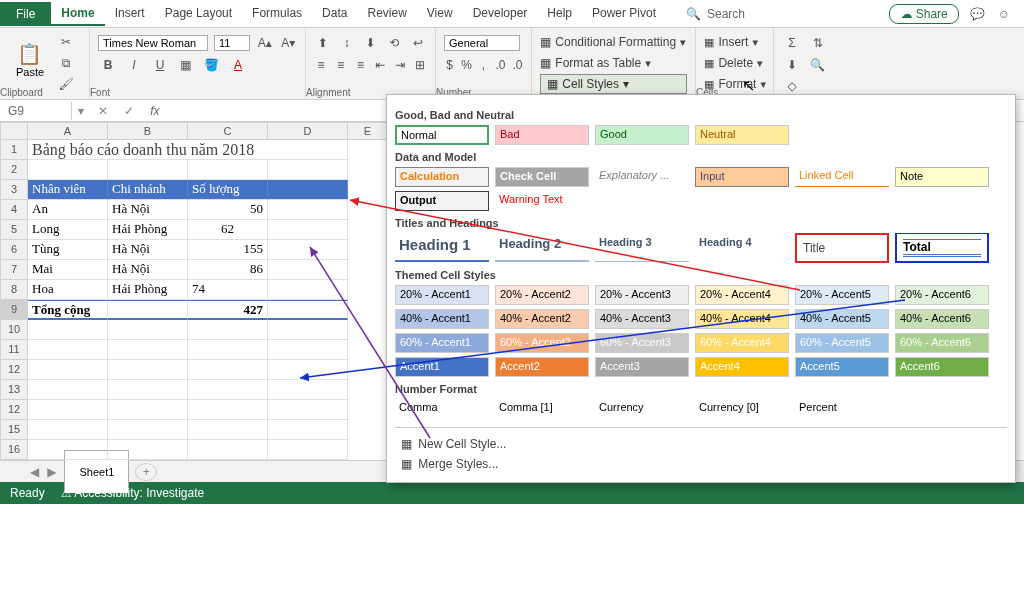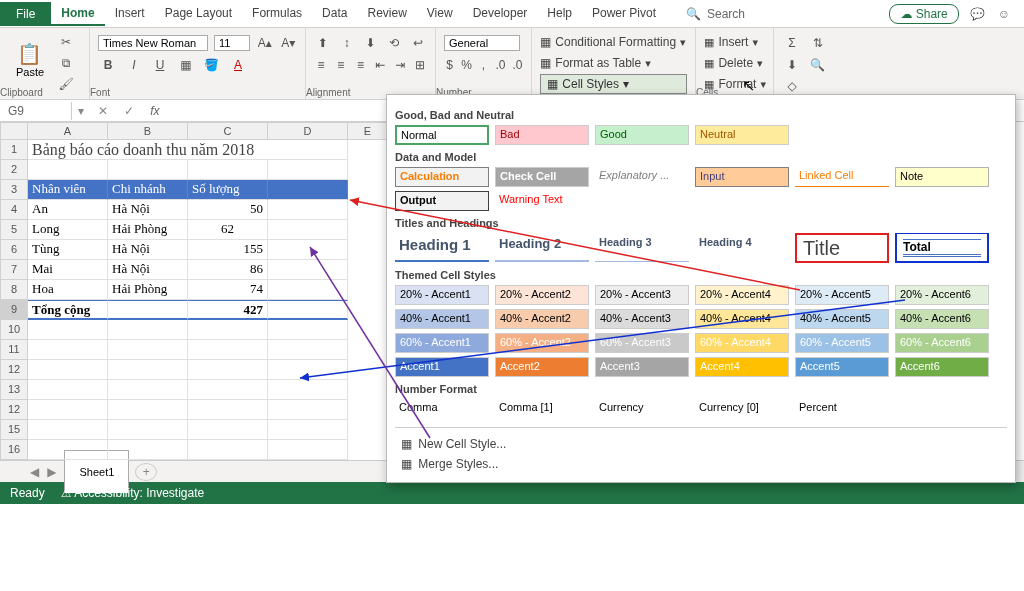--- a/index.html
+++ b/index.html
@@ -31,21 +31,21 @@
 .hdr-row .cell{background:#4472c4;color:#fff;border-right:1px solid #5a82d0}
 .total-row .cell{font-weight:bold;border-top:1px solid #4472c4;border-bottom:2px double #4472c4}
 .sheet-tabs{height:22px;background:#f3f2f1;display:flex;align-items:center;padding-left:30px;border-top:1px solid #ccc}
 .sheet-tab{background:#fff;border:1px solid #aaa;border-bottom:none;padding:15px 14px;font-size:11px}
 .plus-tab{width:22px;height:18px;border:1px solid #ccc;border-radius:50%;text-align:center;margin-left:6px;color:#888;line-height:16px}
 .statusbar{height:22px;background:#217346;color:#fff;display:flex;align-items:center;padding:0 10px;gap:16px;font-size:11px}
 .styles-panel{position:absolute;left:386px;top:94px;width:630px;background:#fff;border:1px solid #b8b8b8;box-shadow:2px 4px 10px rgba(0,0,0,0.3);z-index:100;padding:8px}
 .section-label{font-weight:bold;font-size:11px;color:#444;margin:6px 0 4px}
 .style-row{display:flex;gap:6px;flex-wrap:wrap;margin-bottom:4px}
 .style-cell{width:94px;height:20px;border:1px solid #ccc;padding:2px 4px;font-size:11px;overflow:hidden;white-space:nowrap}
-.title-style{border:2px solid #e02020;font-size:20px;color:#444;padding:2px 6px;width:94px;height:30px;display:flex;align-items:center}
+.title-style{border:2px solid #e02020;font-size:12px;color:#444;padding:2px 6px;width:94px;height:30px;display:flex;align-items:center}
 .total-style{border:2px solid #1030d0;font-weight:bold;font-size:12px;width:94px;height:30px;display:flex;align-items:center;padding:2px 6px;border-top:1px solid #1030d0}
 .bottom-opts{border-top:1px solid #ccc;margin-top:8px;padding-top:6px}
 .bottom-opts div{padding:3px 6px;color:#444;display:flex;align-items:center;gap:6px}
 .arrow-svg{position:absolute;top:0;left:0;pointer-events:none;z-index:200}
 .rvert{display:flex;flex-direction:column;gap:1px}
 .rvert .ritem{display:flex;align-items:center;gap:4px;font-size:11px;color:#444;height:20px}
 </style>
 </head>
 <body>
 
@@ -236,21 +236,21 @@
       <div class="rowhead">7</div>
       <div class="cell">Mai</div>
       <div class="cell">Hà Nội</div>
       <div class="cell" style="text-align:right">86</div>
       <div class="cell"></div>
     </div>
   <div class="gridrow">
       <div class="rowhead">8</div>
       <div class="cell">Hoa</div>
       <div class="cell">Hải Phòng</div>
-      <div class="cell" style="text-align:right">74</div>
+      <div class="cell" style="text-align:left">74</div>
       <div class="cell"></div>
     </div>
   <div class="gridrow total-row">
       <div class="rowhead" style="background:#d0d0d0">9</div>
       <div class="cell">Tổng cộng</div>
       <div class="cell"></div>
       <div class="cell" style="text-align:right">427</div>
       <div class="cell"></div>
     </div>
   <div class="gridrow">

